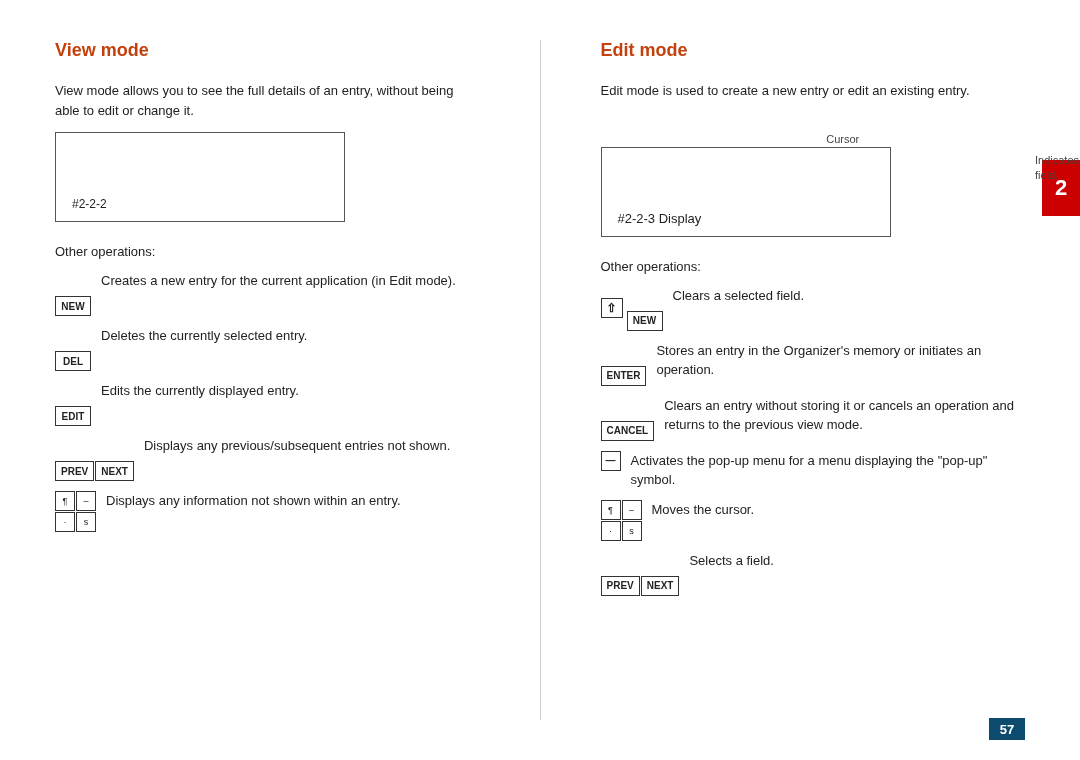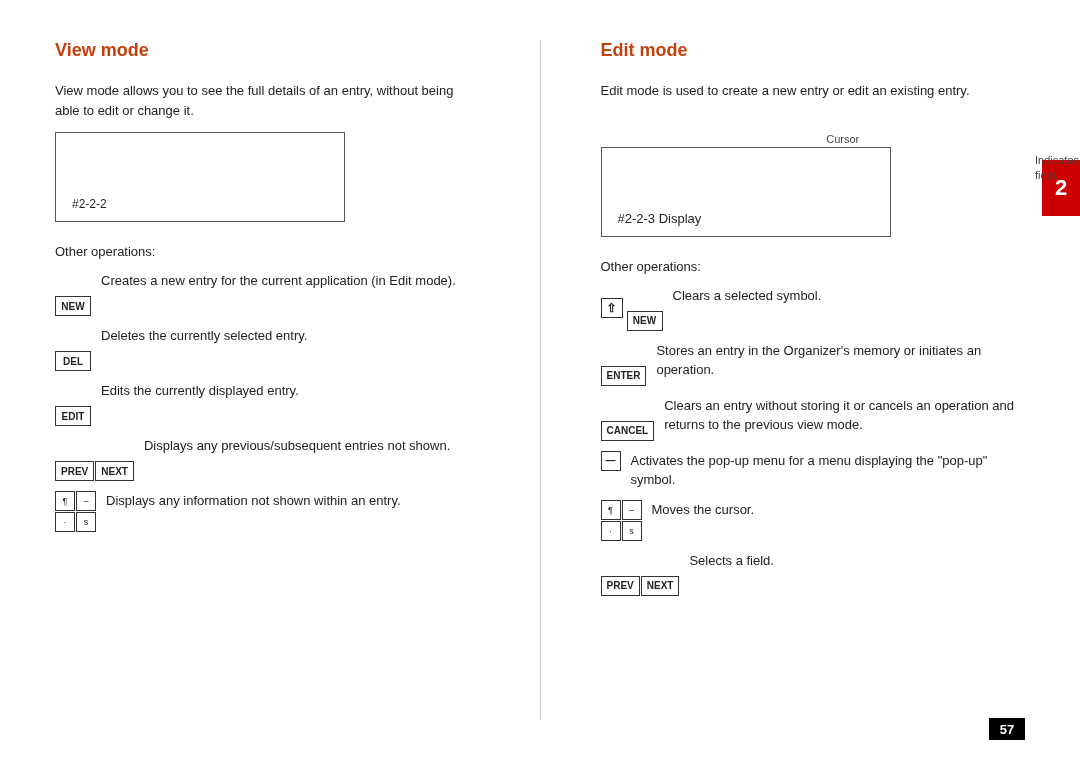--- a/index.html
+++ b/index.html
@@ -223,21 +223,21 @@
       min-width: 22px;
       height: 20px;
       flex-shrink: 0;
     }
 
     
     .page-number {
       position: absolute;
       bottom: 20px;
       right: 55px;
-      background: #000000;
+      background: #0c4a6e;
       color: #fff;
       width: 36px;
       height: 22px;
       display: flex;
       align-items: center;
       justify-content: center;
       font-size: 13px;
       font-weight: bold;
     }
 
@@ -317,21 +317,21 @@
         <div class="indicates-label">Indicates the selected field.</div>
       </div>
 
       <div class="operations-title">Other operations:</div>
 
       <div class="op-row">
         <div class="shift-new-group">
           <span class="shift-key" style="font-size:12px;">⇧</span>
           <span class="key-btn">NEW</span>
         </div>
-        <span class="op-row-desc">Clears a selected symbol.</span>
+        <span class="op-row-desc">Clears a selected field.</span>
       </div>
 
       <div class="op-row">
         <span class="key-btn">ENTER</span>
         <span class="op-row-desc">Stores an entry in the Organizer's memory or initiates an operation.</span>
       </div>
 
       <div class="op-row">
         <span class="key-btn">CANCEL</span>
         <span class="op-row-desc">Clears an entry without storing it or cancels an operation and returns to the previous view mode.</span>

